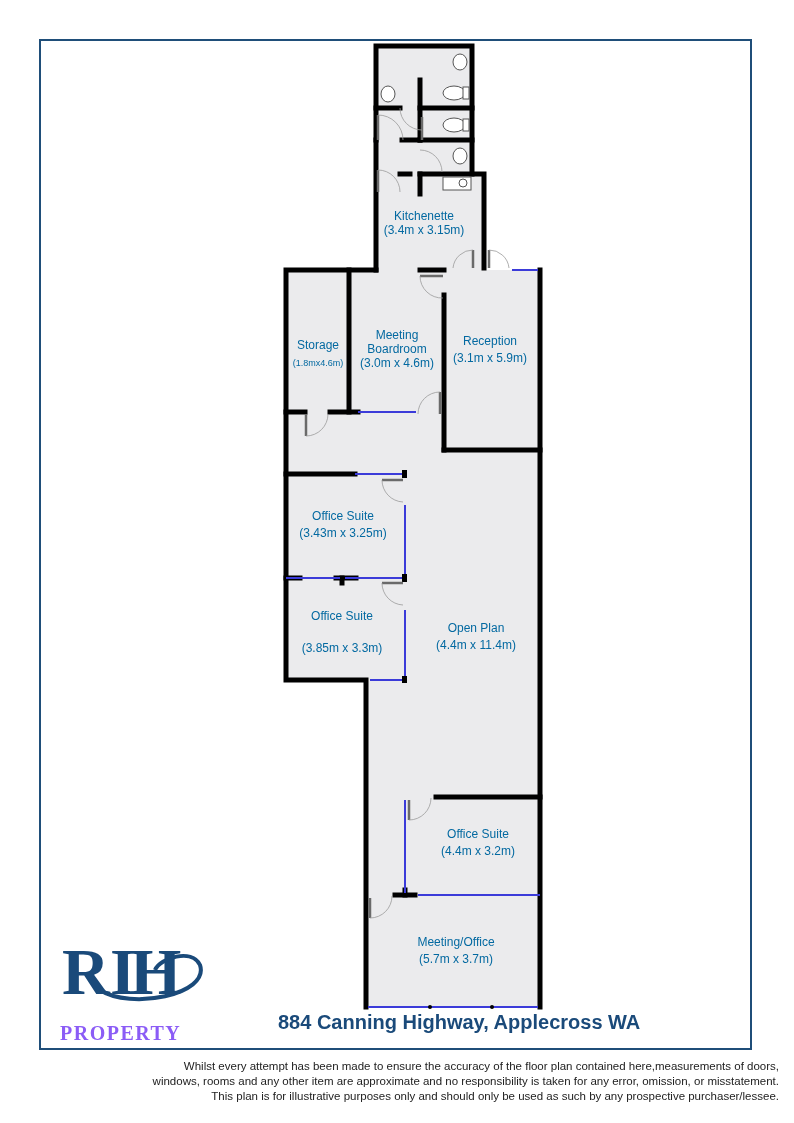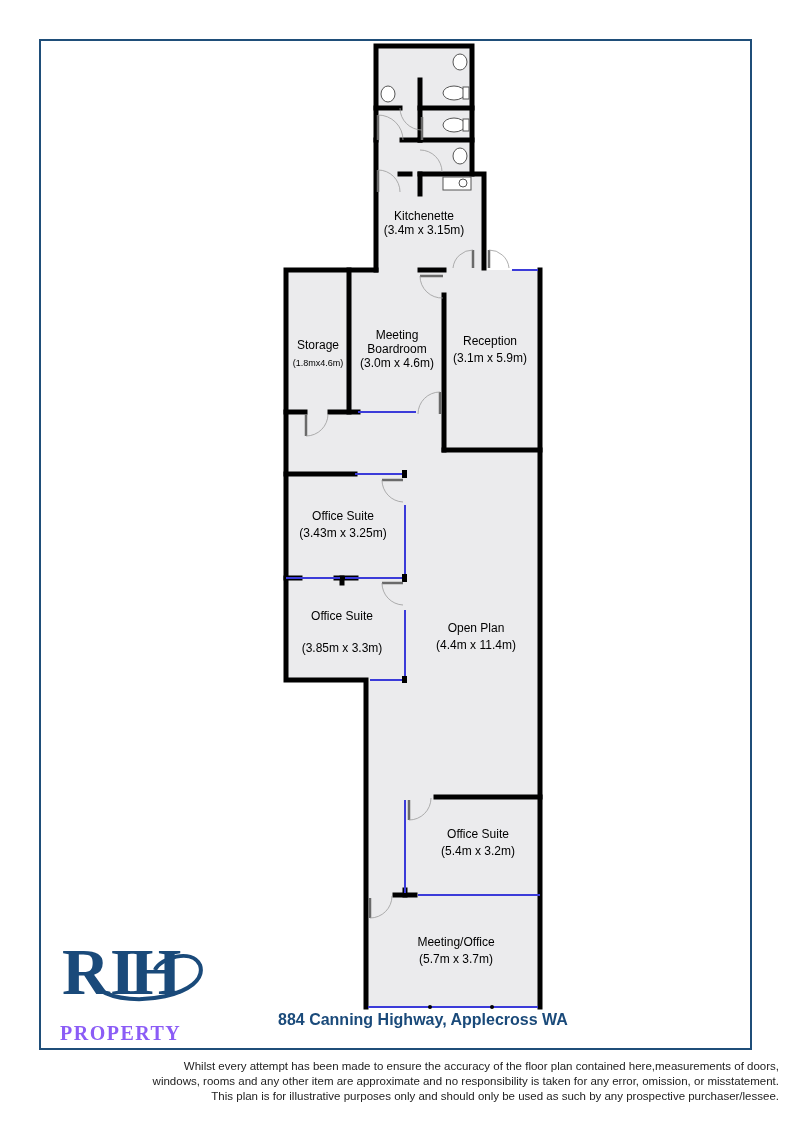--- a/index.html
+++ b/index.html
@@ -1,23 +1,23 @@
 <!DOCTYPE html>
 <html><head>
 <meta charset="utf-8">
 <style>
   html, body { margin: 0; padding: 0; background: #ffffff; }
   body { width: 794px; height: 1123px; position: relative; overflow: hidden; font-family: "Liberation Sans", sans-serif; }
   .frame { position: absolute; left: 39px; top: 39px; width: 713px; height: 1011px; border: 2px solid #1f4e79; box-sizing: border-box; }
   svg.plan { position: absolute; left: 0; top: 0; }
-  .lbl { position: absolute; text-align: center; color: #000000; font-size: 12px; line-height: 14px; white-space: nowrap; transform: translateX(-50%); }
+  .lbl { position: absolute; text-align: center; color: #0369a1; font-size: 12px; line-height: 14px; white-space: nowrap; transform: translateX(-50%); }
   .logo { position: absolute; left: 60px; top: 940px; width: 160px; }
   .logo-mark { font-family: "Liberation Serif", serif; color: #1a4a7a; font-size: 66px; font-weight: bold; letter-spacing: -6px; line-height: 60px; }
   .logo-word { font-family: "Liberation Serif", serif; color: #8b5cf6; font-size: 20px; font-weight: bold; letter-spacing: 1.5px; margin-top: 12px; }
-  .address { position: absolute; left: 278px; top: 1011px; color: #1a4a7a; font-size: 16px; font-weight: bold; letter-spacing: 0; white-space: nowrap; }
+  .address { position: absolute; left: 278px; top: 1011px; color: #1a4a7a; font-size: 20px; font-weight: bold; letter-spacing: 0; white-space: nowrap; }
   .disclaimer { position: absolute; left: 39px; top: 1059px; width: 740px; font-size: 11.5px; line-height: 15px; color: #222; text-align: right; }
 </style>
 </head>
 <body>
 
 <div class="frame"></div>
 
 <svg class="plan" width="794" height="1123" viewBox="0 0 794 1123">
 
   <g fill="#ebebed">
@@ -149,21 +149,21 @@
 <div class="lbl" style="left:342px;top:609px;">
   <div>Office Suite</div>
   <div style="margin-top:18px;">(3.85m x 3.3m)</div>
 </div>
 <div class="lbl" style="left:476px;top:621px;">
   <div>Open Plan</div>
   <div style="margin-top:3px;">(4.4m x 11.4m)</div>
 </div>
 <div class="lbl" style="left:478px;top:827px;">
   <div>Office Suite</div>
-  <div style="margin-top:3px;">(5.4m x 3.2m)</div>
+  <div style="margin-top:3px;">(4.4m x 3.2m)</div>
 </div>
 <div class="lbl" style="left:456px;top:935px;">
   <div>Meeting/Office</div>
   <div style="margin-top:3px;">(5.7m x 3.7m)</div>
 </div>
 
 <div class="logo">
   <div class="logo-mark">
     <svg width="150" height="62" viewBox="0 0 150 62">
       <text x="2" y="54" font-family="Liberation Serif, serif" font-size="66" font-weight="bold" fill="#1a4a7a">R</text>

